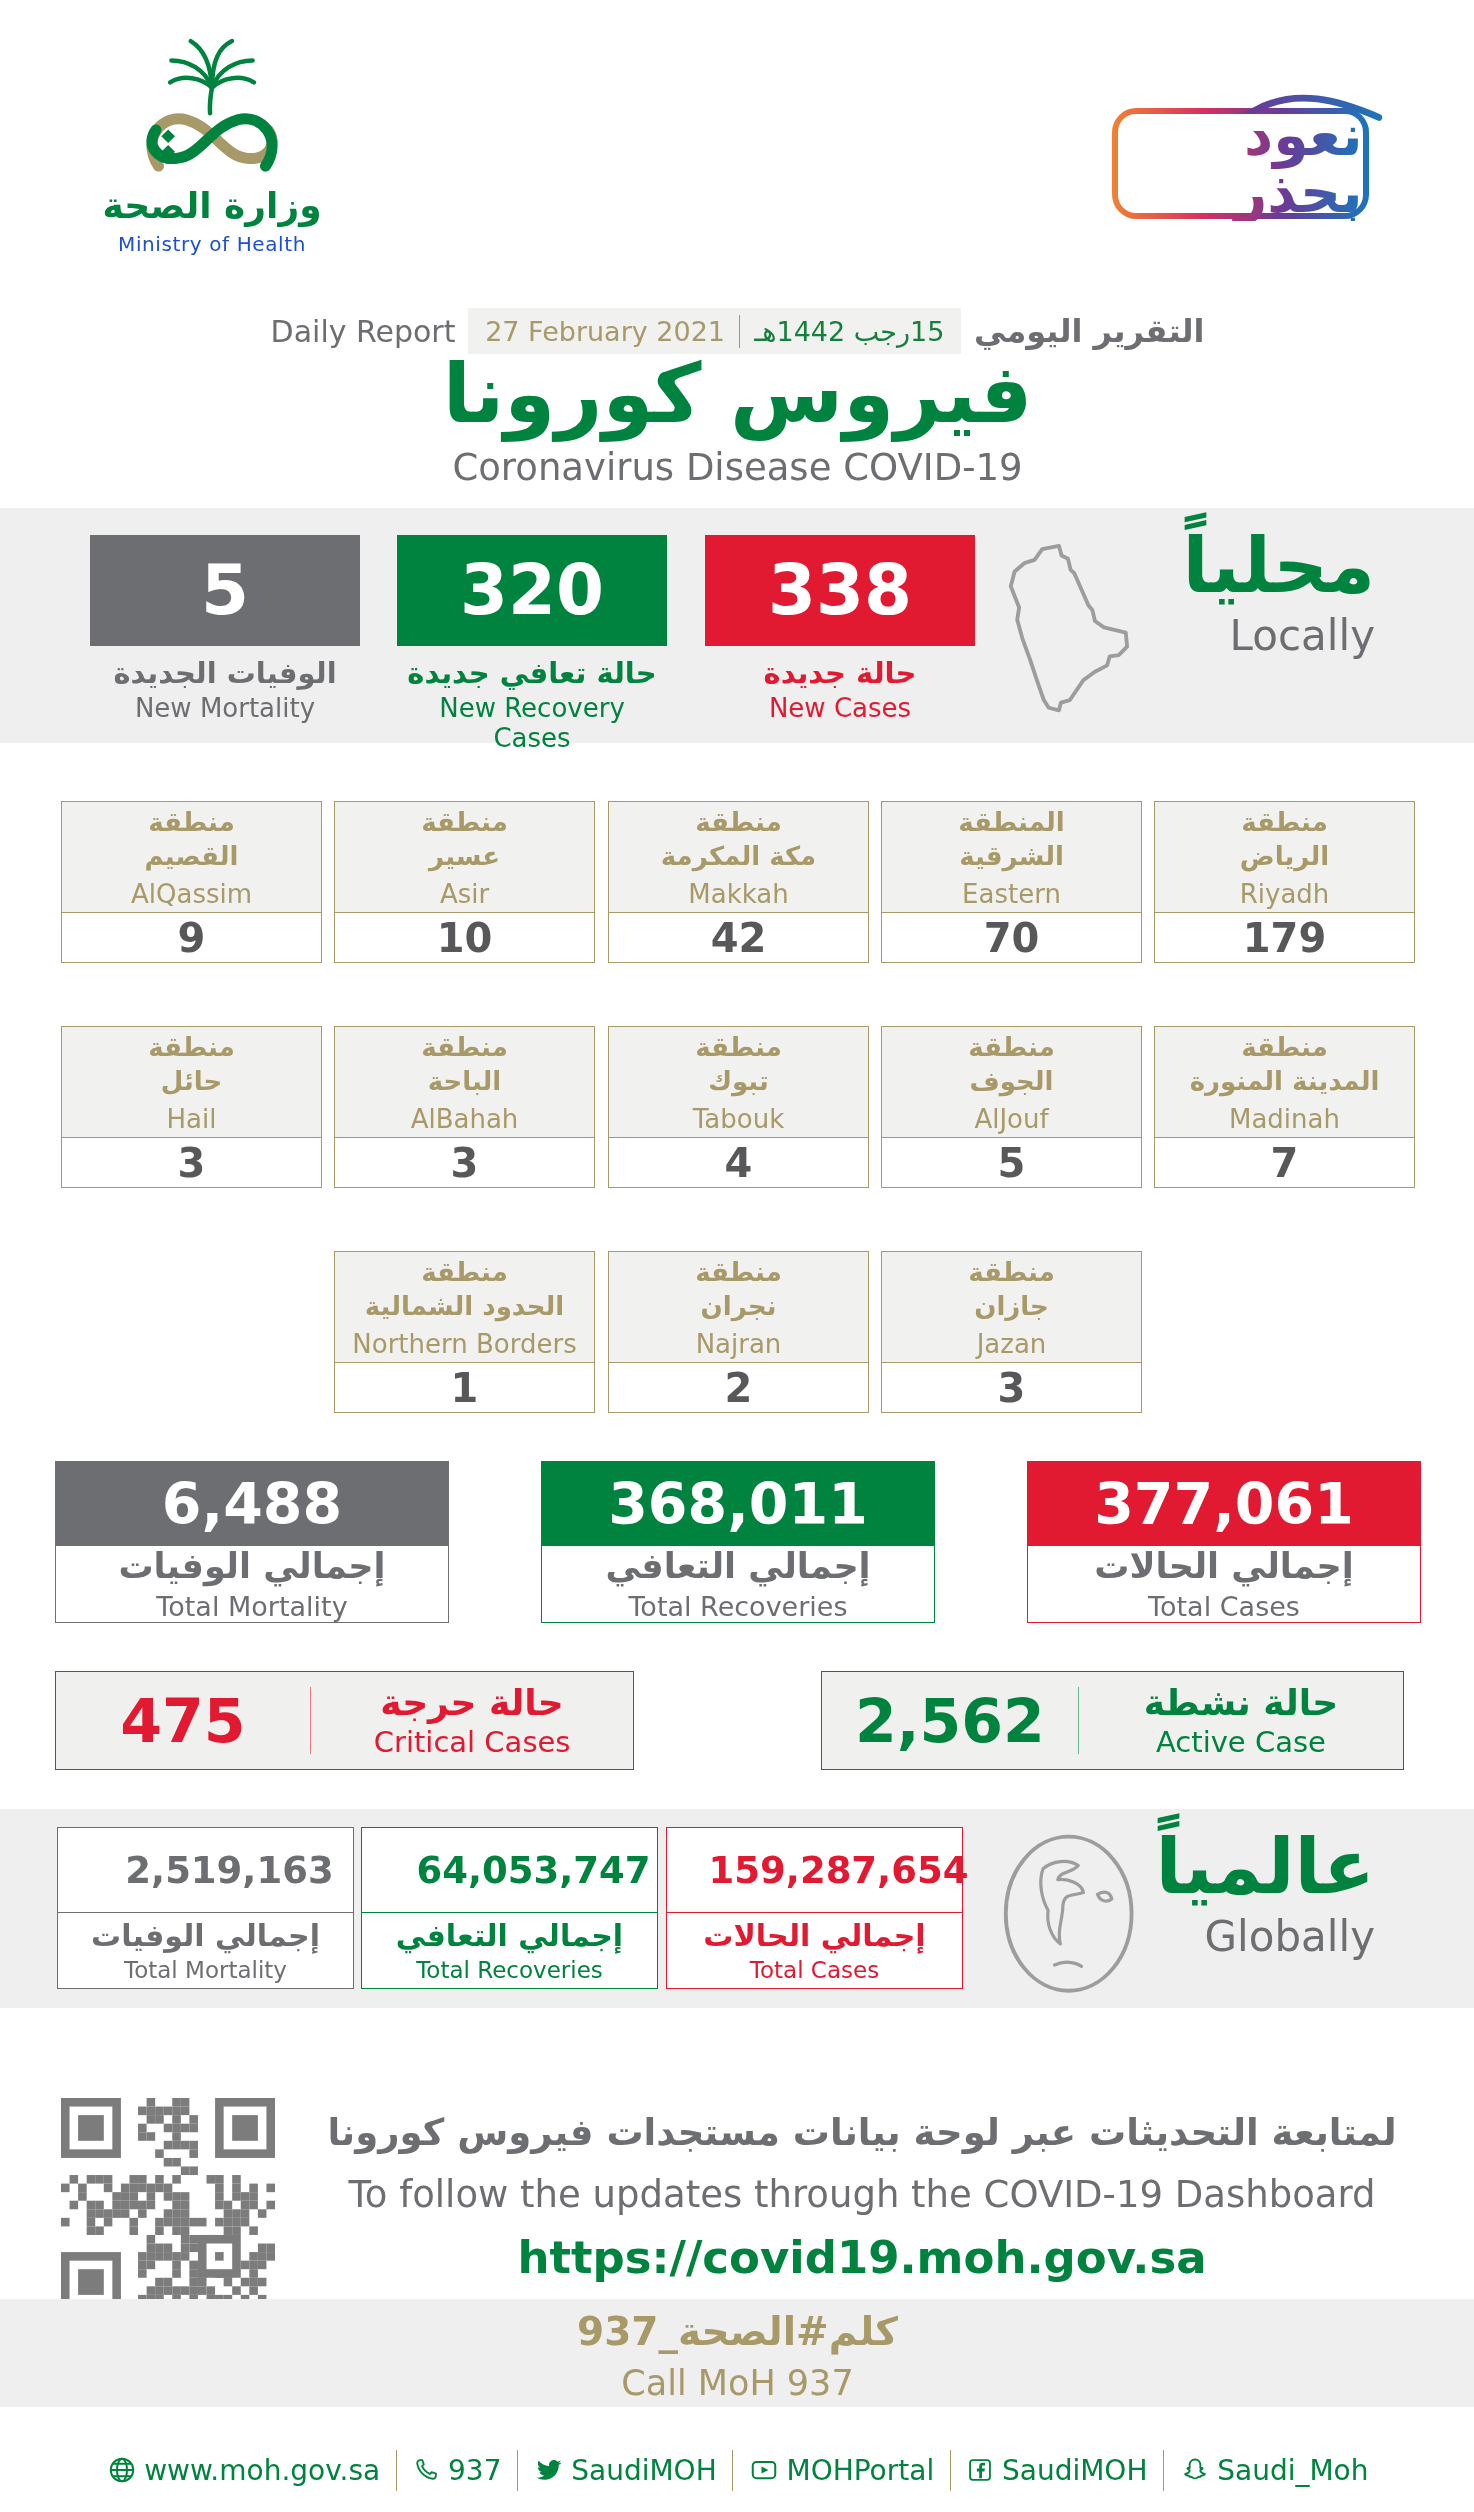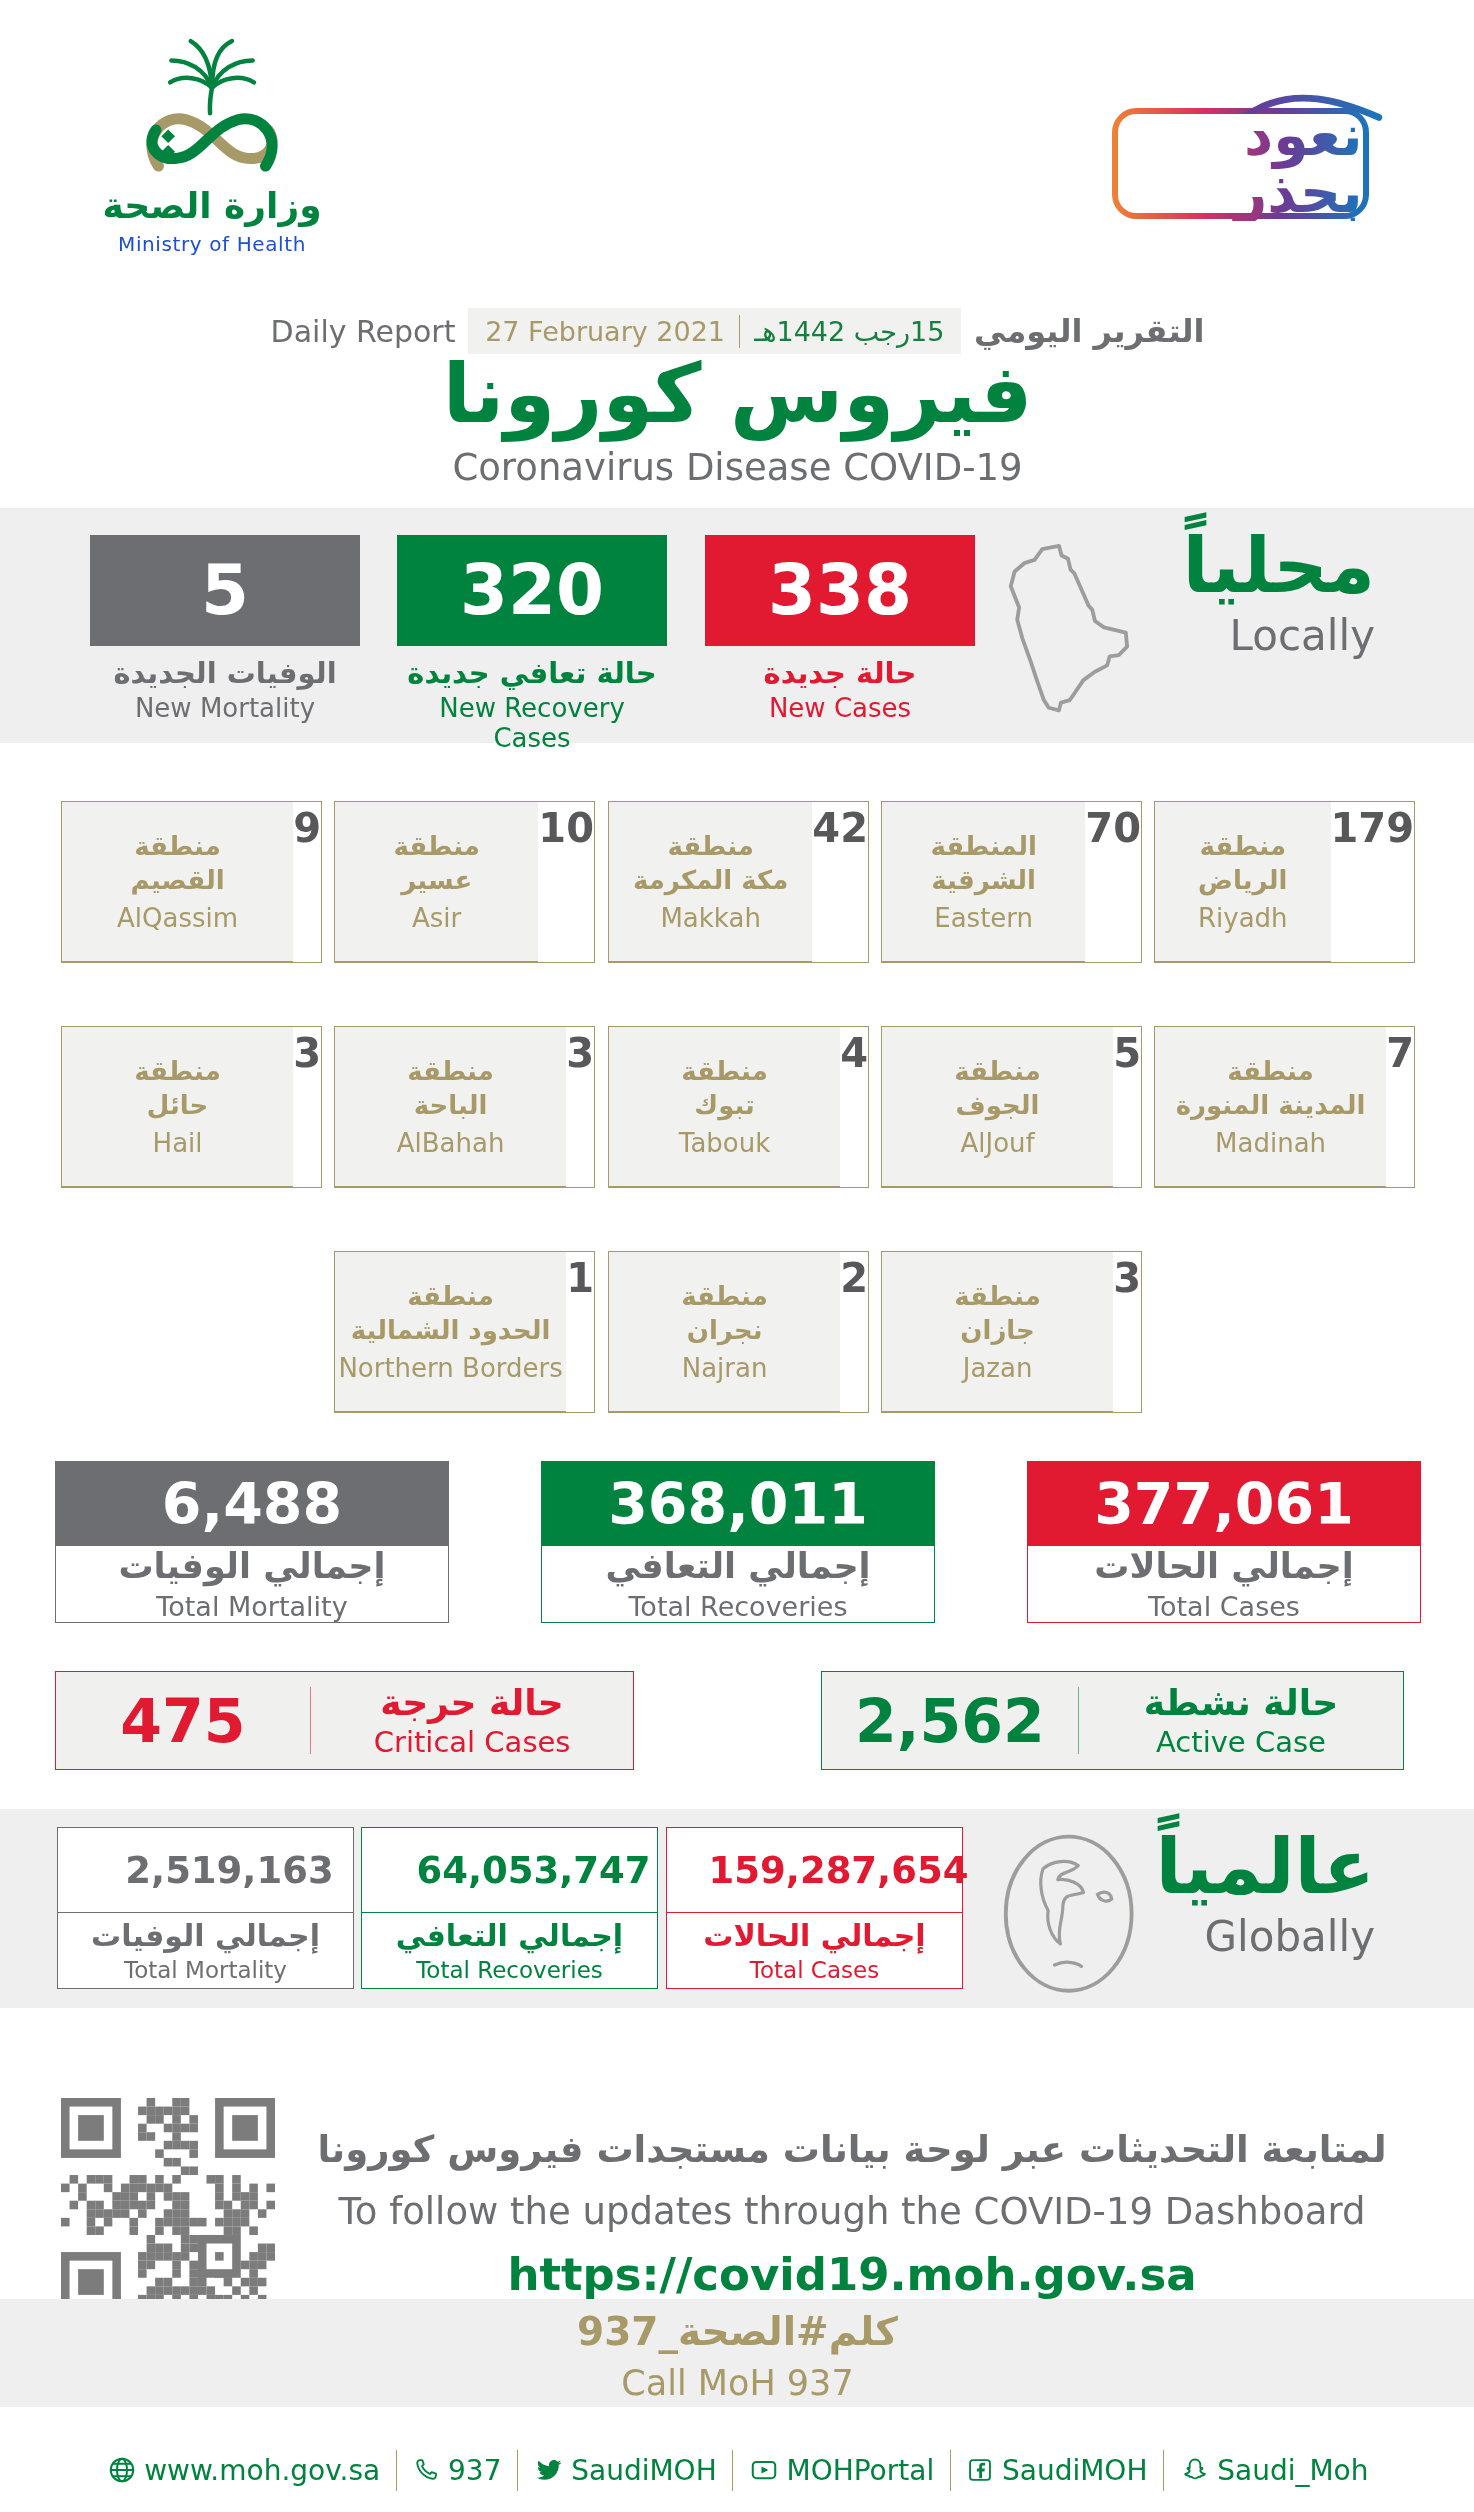--- a/index.html
+++ b/index.html
@@ -52,21 +52,21 @@
   .c-red{color:#e11931}.bg-red{background:#e11931}
 
   .side-label{position:absolute;right:100px;top:14px;text-align:right;}
   .side-ar{font-size:76px;font-weight:bold;color:#00833e;direction:rtl;line-height:1.15;}
   .side-en{font-size:42px;color:#6d6e71;margin-top:1.3px;}
   .map-svg{position:absolute;left:996px;top:33px;}
   .globe-svg{position:absolute;left:1000px;top:22.5px;}
 
   
   .rc{position:absolute;width:261px;height:162px;background:#ffffff;border:1.9px solid #a89968;
-      box-sizing:border-box;display:flex;}
+      box-sizing:border-box;display:flex;flex-direction:column;}
   .rc-head{flex:1;background:#f1f1ef;border-bottom:1.9px solid #a89968;display:flex;
            flex-direction:column;align-items:center;justify-content:center;padding:3.9px 2.6px;}
   .rc-ar{font-size:26px;font-weight:bold;color:#a89968;direction:rtl;text-align:center;
          white-space:pre-line;line-height:1.3;}
   .rc-en{font-size:26px;color:#a89968;margin-top:5.1px;}
   .rc-val{height:51px;display:flex;align-items:center;justify-content:center;
           font-size:40px;font-weight:bold;color:#58585a;}
 
   
   .tot{position:absolute;top:1461px;width:394px;height:162px;background:#ffffff;
@@ -96,21 +96,21 @@
       display:flex;flex-direction:column;}
   .gc-num{height:84px;display:flex;align-items:center;justify-content:center;
           font-size:37px;font-weight:bold;padding-left:48px;}
   .gc-line{height:1.3px;margin:0 0px;}
   .gc-body{flex:1;display:flex;flex-direction:column;align-items:center;justify-content:center;}
   .gc-ar{font-size:30px;font-weight:bold;direction:rtl;}
   .gc-en{font-size:23px;margin-top:3.9px;}
 
   
   .qr{top:2098px;left:61px;}
-  .dash{left:273px;width:1158px;text-align:center;margin-top:17px;}
+  .dash{left:283px;width:1158px;text-align:center;}
   .dash-ar{top:2111px;font-size:37px;font-weight:bold;color:#6d6e71;direction:rtl;}
   .dash-en{top:2173px;font-size:37px;color:#6d6e71;}
   .dash-url{top:2231px;font-size:45px;font-weight:bold;color:#00833e;text-decoration:none;}
 
   
   .band-call{top:2299px;height:108px;background:#efefef;text-align:center;}
   .call-ar{font-size:39px;font-weight:bold;color:#a89968;direction:rtl;margin-top:10.3px;}
   .call-en{font-size:35px;color:#a89968;margin-top:9px;}
 
   

